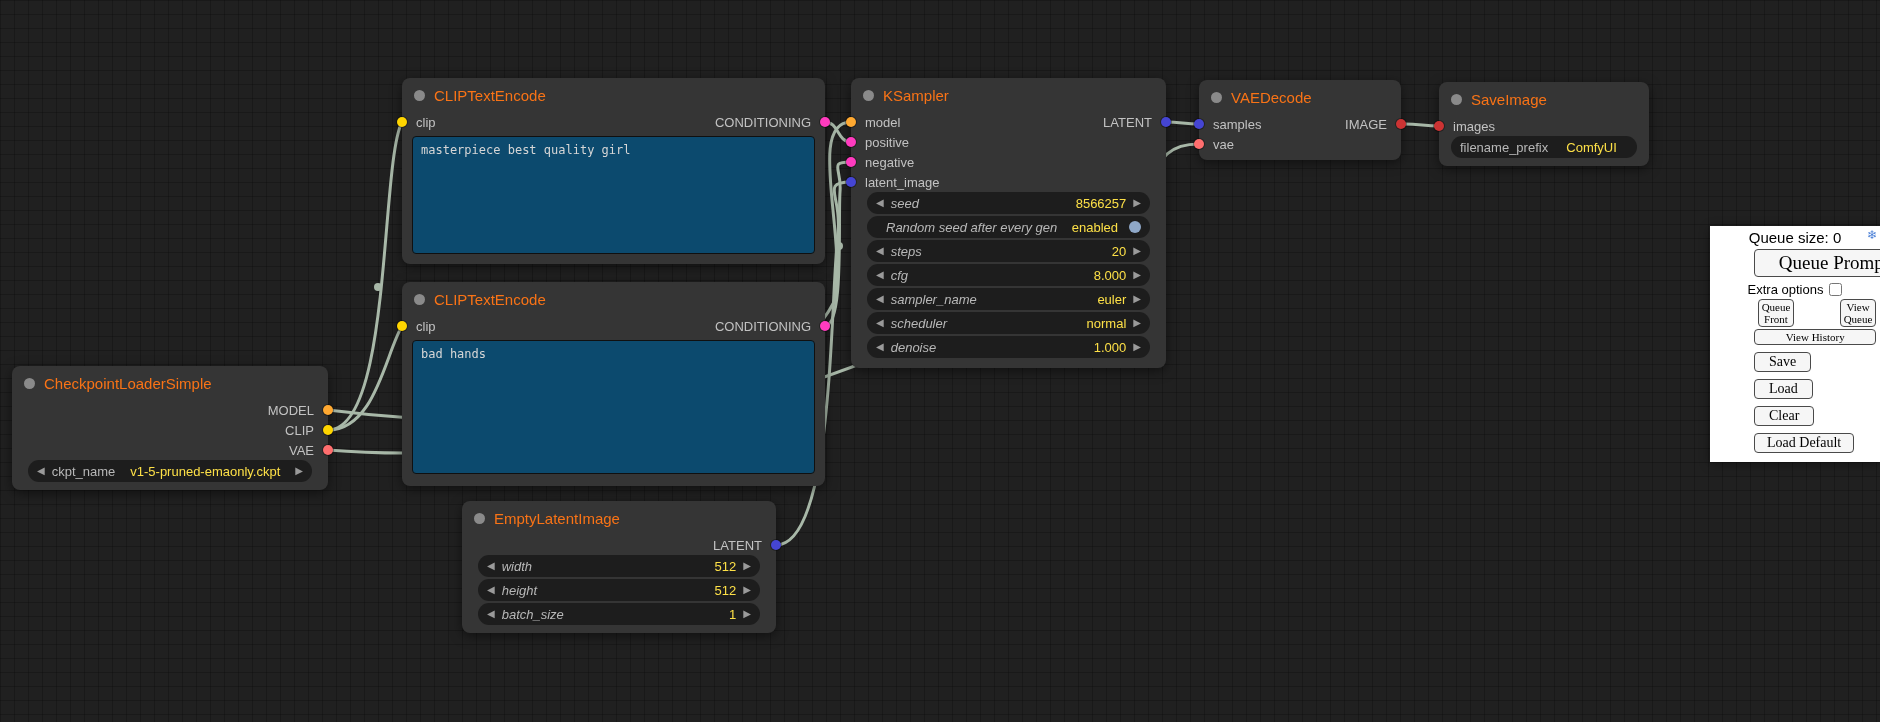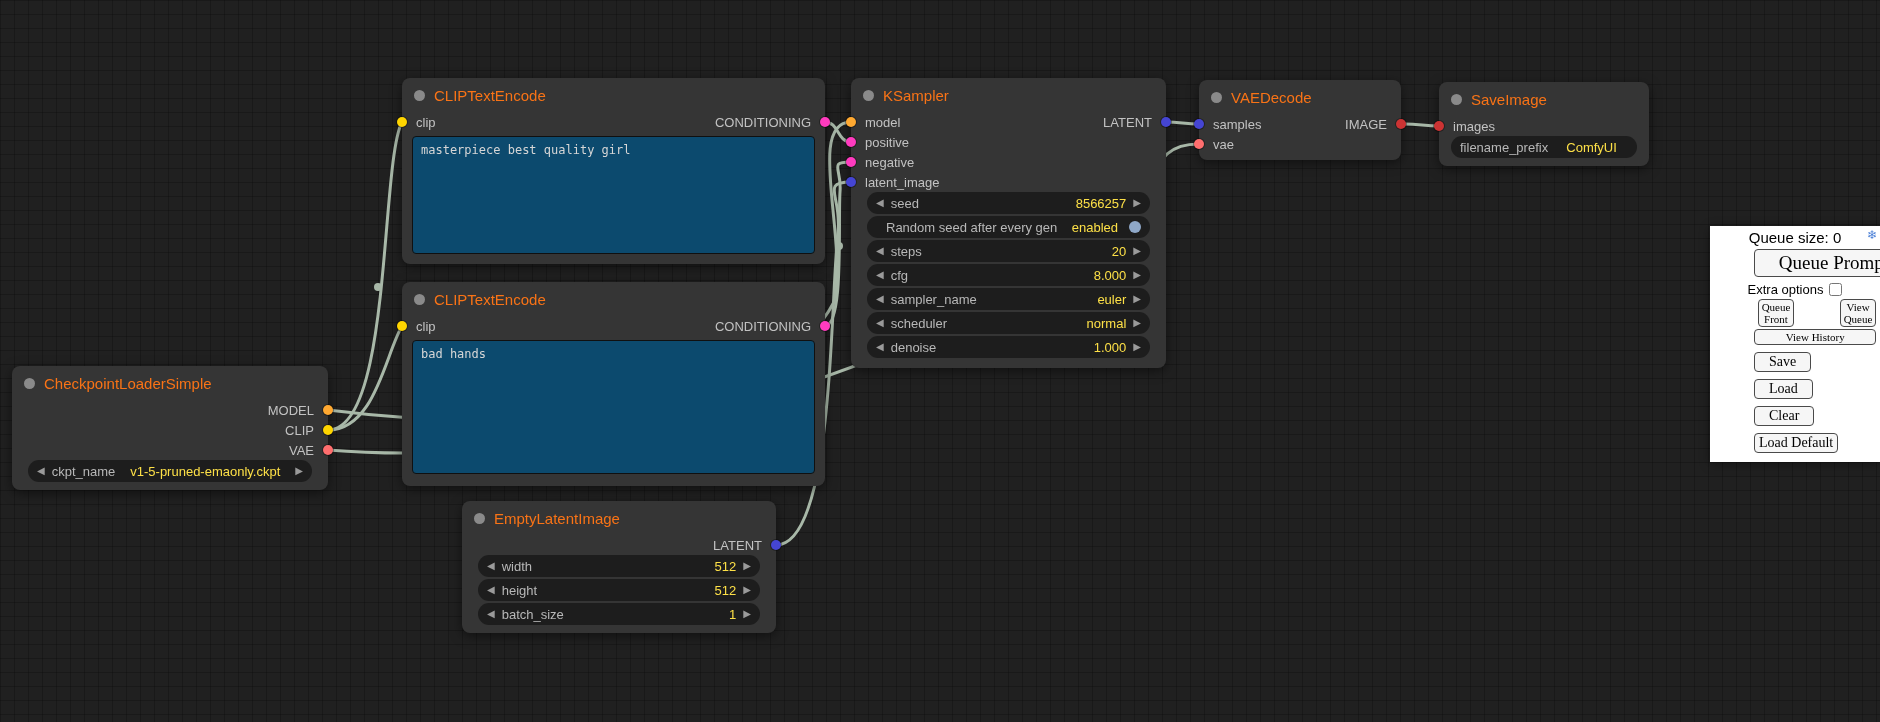--- a/index.html
+++ b/index.html
@@ -34,21 +34,21 @@
   .c-latent{background:#4545D3;}
   .c-image{background:#CC3333;}
 
   .widgets{display:flex;flex-direction:column;gap:2px;margin:0 16px;}
   .widget{
     height:22px;background:#1d1d1d;border-radius:11px;display:flex;align-items:center;
     padding:0 9px;font-size:13px;color:#b8b8b8;gap:7px;box-sizing:border-box;justify-content:center;
   }
   .widget .arr{color:#9a9a9a;font-size:10px;line-height:1;}
   .widget .w-label{white-space:nowrap;}
-  .widget .grow{flex:1;}
+  .widget .grow{flex:1;font-style:italic;}
   .widget .w-value{color:#fde047;margin-left:auto;white-space:nowrap;}
   .widget .w-value.center{flex:1;text-align:center;margin-left:0;}
   .toggle-knob{width:12px;height:12px;border-radius:50%;background:#8FA8C8;flex:none;margin-left:4px;}
 
   textarea.prompt{
     display:block;margin:4px 10px 0;background:#0c4a6e;border:1px solid #101010;border-radius:4px;
     color:#d6d6d6;font:12px "DejaVu Sans Mono",monospace;padding:6px 8px;resize:none;outline:none;
     width:calc(100% - 20px);box-sizing:border-box;
   }
 
@@ -62,21 +62,21 @@
   }
   .queue-size-row{position:relative;text-align:center;font-size:15px;padding:3px 0 1px;}
   .settings{position:absolute;right:3px;top:2px;color:#4a7fd6;font-size:12px;cursor:pointer;}
   .qp-btn{display:block;width:calc(100% - 10px);margin:2px auto 0;font-size:19px;padding:2px 0;}
   .extra-row{display:flex;justify-content:center;align-items:center;gap:6px;font-size:13px;margin:5px 0 2px;}
   .extra-row input{width:13px;height:13px;margin:0;}
   .two-btn{display:flex;gap:2px;margin:2px 4px 0;}
   .two-btn button{flex:1;font-size:11px;padding:1px 0;}
   .vh-btn{display:block;margin:2px auto 0;width:72%;font-size:11px;padding:1px 0;}
   .big-btn{display:block;margin:7px auto 0;font-size:14px;padding:1px 14px;}
-  .big-btn.ld{padding:1px 4px;}
+  .big-btn.ld{padding:1px 12px;}
 </style>
 </head>
 <body>
 
 <div class="canvas">
 
   <svg class="wires" width="1880" height="722">
     <path d="M 328 430 C 392 430, 380 165, 402 122"></path>
     <path d="M 328 430 C 375 430, 385 355, 402 326"></path>
     <path d="M 328 410 C 520 434, 770 424, 834 302 C 848 238, 806 122, 851 122"></path>

